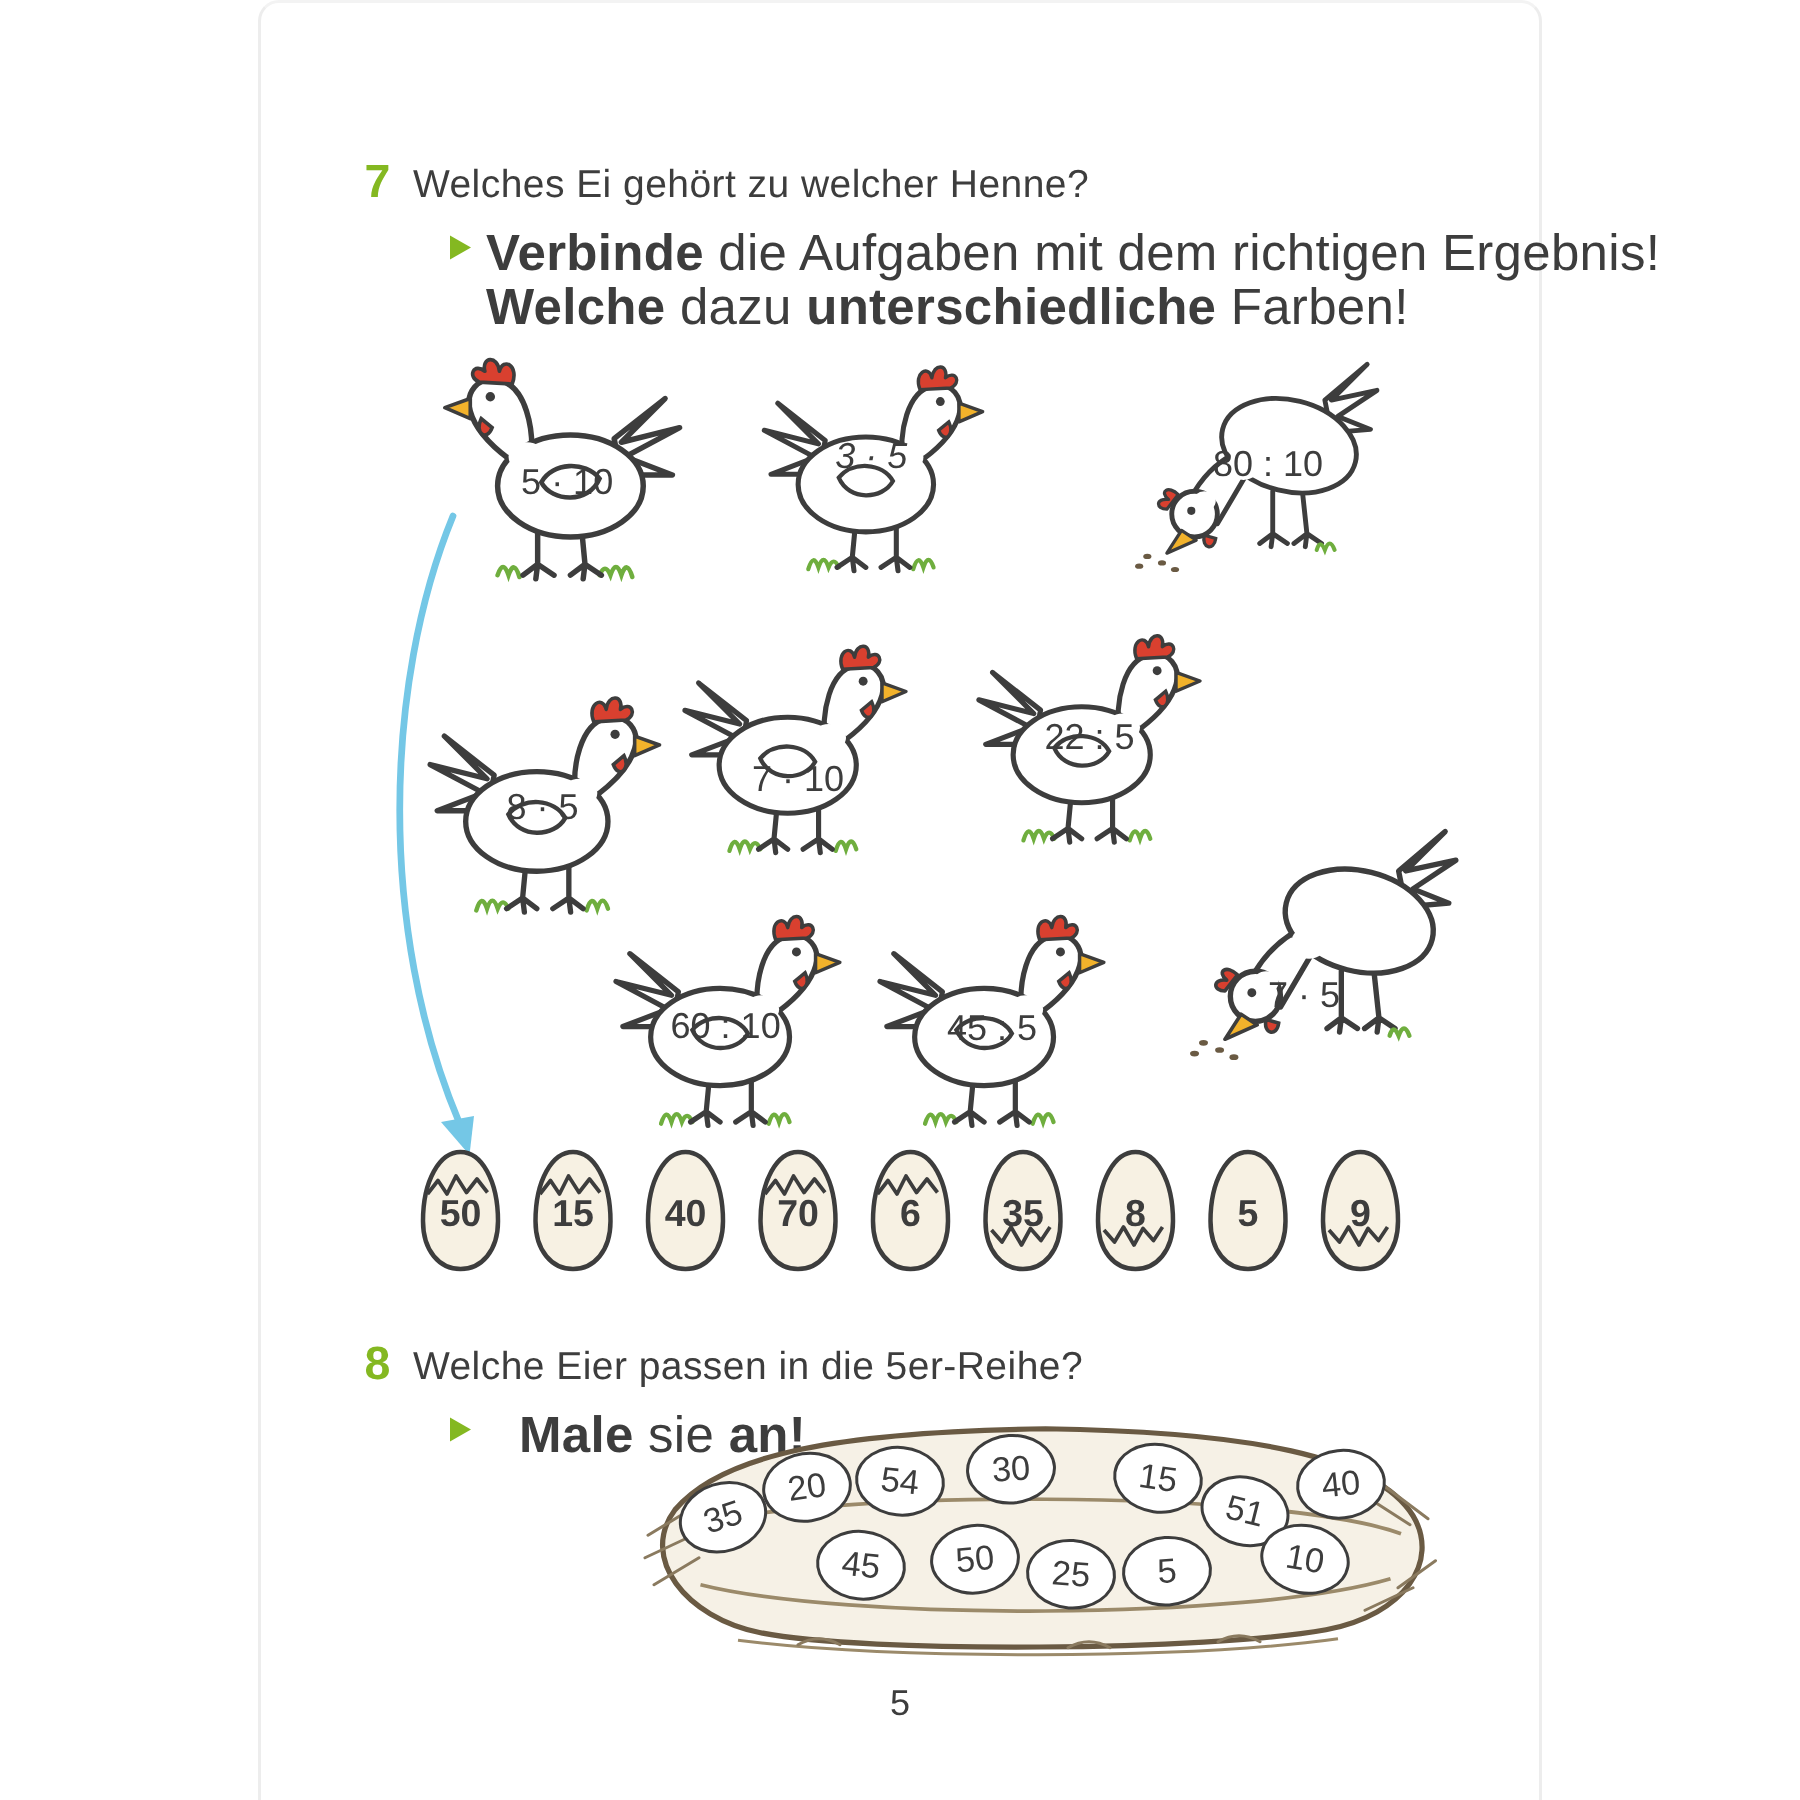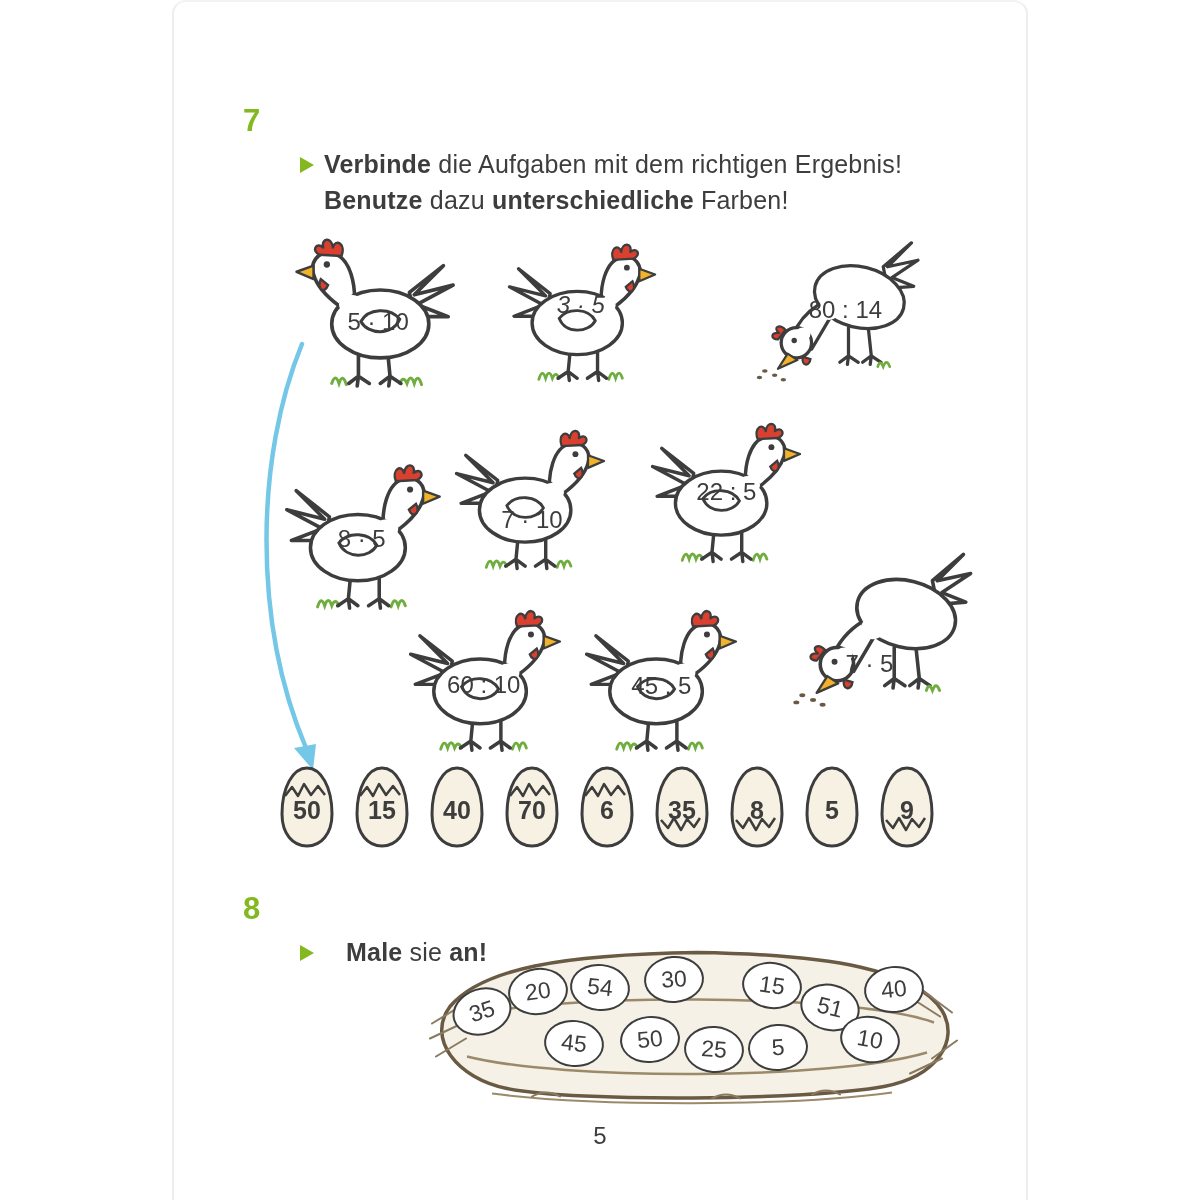--- a/index.html
+++ b/index.html
@@ -17,21 +17,21 @@
     position:absolute; left:172px; top:0; width:856px; height:1200px;
     background:#fff;
     border-left:2px solid #ededed; border-right:2px solid #ededed; border-top:2px solid #f3f3f3;
     border-radius:14px 14px 0 0;
   }
 
   .task-header { position:absolute; display:flex; gap:15px; align-items:baseline; }
   .task-num { color:var(--green); font-weight:bold; font-size:31px; }
   .task-title { font-size:26px; letter-spacing:0.3px; }
 
-  .instr { position:absolute; display:flex; align-items:flex-start; gap:10px; font-size:25px; letter-spacing:0.2px;padding-left:23px; }
+  .instr { position:absolute; display:flex; align-items:flex-start; gap:10px; font-size:34px; letter-spacing:0.2px;padding-left:23px; }
   .tri { width:0; height:0; border-top:8px solid transparent; border-bottom:8px solid transparent;
          border-left:14px solid var(--green); margin-top:7px; flex:0 0 auto; }
   .b { font-weight:bold; }
 
   .hen { position:absolute; }
   .hen svg { width:100%; height:100%; display:block; }
   .hen.flip svg { transform:scaleX(-1); }
   .hen-label { position:absolute; transform:translate(-50%,-50%); font-size:24px; white-space:nowrap; color:var(--ink); }
 
   .egg-row { position:absolute; left:276px; top:764px; display:flex; gap:13px; }
@@ -98,46 +98,47 @@
     <symbol id="crack-bottom" viewBox="0 0 62 86">
       <path d="M10,56 L17,64 L23,54 L30,66 L36,55 L43,63 L49,54" fill="none" stroke="#3d3d3d" stroke-width="2.5" stroke-linejoin="round"></path>
     </symbol>
   </defs>
 </svg>
 
 <div class="page-sheet"></div>
 
 <div class="task-header" style="left:243px; top:103px;">
   <span class="task-num">7</span>
+  <span class="task-title">Welches Ei gehört zu welcher Henne?</span>
 </div>
 <div class="instr" style="left:277px; top:150px;">
   <span class="tri"></span>
   <span><b class="b">Verbinde</b><span> die Aufgaben mit dem richtigen Ergebnis!</span></span>
 </div>
 <div class="instr" style="left:301px; top:186px;">
-  <span><b class="b">Benutze</b><span> dazu </span><b class="b">unterschiedliche</b><span> Farben!</span></span>
+  <span><b class="b">Welche</b><span> dazu </span><b class="b">unterschiedliche</b><span> Farben!</span></span>
 </div>
 
 <div class="hen flip" style="left:288px; top:222px; width:170px; height:176px;">
   <svg>
       <use href="#hen-standing"></use>
     </svg>
   <span class="hen-label" style="left:53%; top:57%;">5 · 10</span>
 </div>
 <div class="hen" style="left:505px; top:228px; width:158px; height:164px;font-style:italic;">
   <svg>
       <use href="#hen-standing"></use>
     </svg>
   <span class="hen-label" style="left:48%; top:47%;">3 · 5</span>
 </div>
 <div class="hen flip" style="left:742px; top:232px; width:188px; height:152px;">
   <svg>
       <use href="#hen-pecking"></use>
     </svg>
-  <span class="hen-label" style="left:55%; top:51%;">80 : 14</span>
+  <span class="hen-label" style="left:55%; top:51%;">80 : 10</span>
 </div>
 <div class="hen" style="left:282px; top:448px; width:166px; height:172px;">
   <svg>
       <use href="#hen-standing"></use>
     </svg>
   <span class="hen-label" style="left:48%; top:53%;">8 · 5</span>
 </div>
 <div class="hen" style="left:452px; top:414px; width:160px; height:166px;">
   <svg>
       <use href="#hen-standing"></use>
@@ -233,20 +234,21 @@
     <svg viewBox="0 0 62 86">
         <use href="#egg-shape"></use>
         <use href="#crack-bottom"></use>
       </svg>
     <span class="egg-num">9</span>
   </div>
 </div>
 
 <div class="task-header" style="left:243px; top:891px;">
   <span class="task-num">8</span>
+  <span class="task-title">Welche Eier passen in die 5er-Reihe?</span>
 </div>
 <div class="instr" style="left:277px; top:938px;gap:32px;">
   <span class="tri"></span>
   <span><b class="b">Male</b><span> sie </span><b class="b">an!</b></span>
 </div>
 
 <div class="nest">
   <svg viewBox="0 0 565 200">
     <path d="M38,78 C70,40 150,26 285,24 C420,26 505,42 530,82 C548,112 525,148 472,158 C395,172 165,174 95,160 C45,150 14,110 38,78 Z" fill="#f6f1e6" stroke="#6a5a43" stroke-width="3.5"></path>
     <path d="M45,90 C130,64 440,64 522,94" fill="none" stroke="#9b8a6a" stroke-width="2.5"></path>

